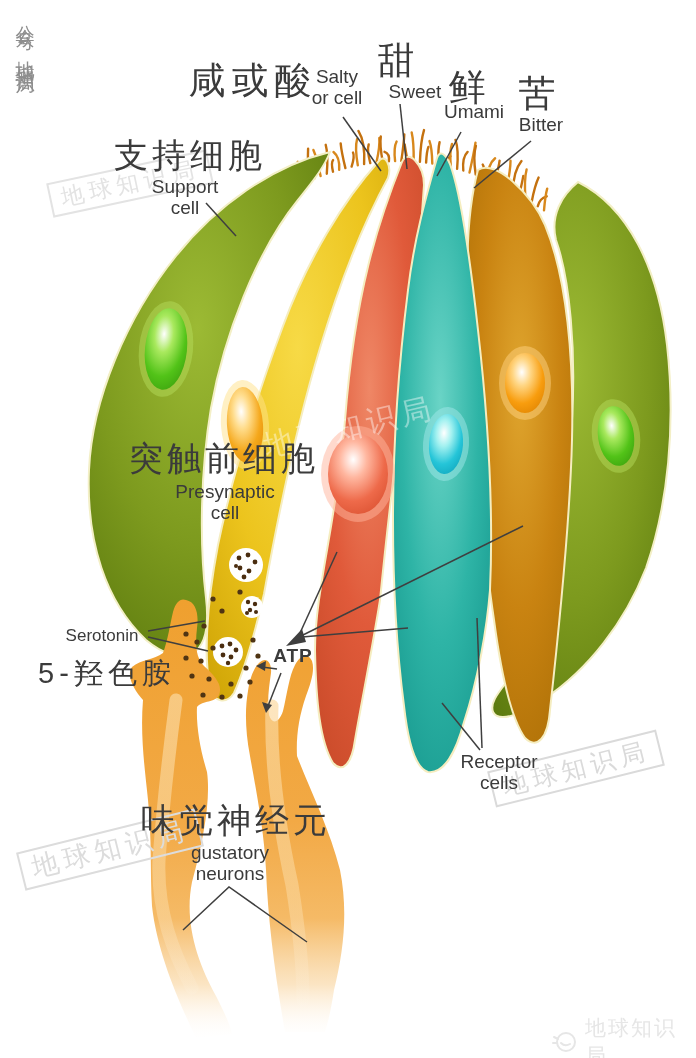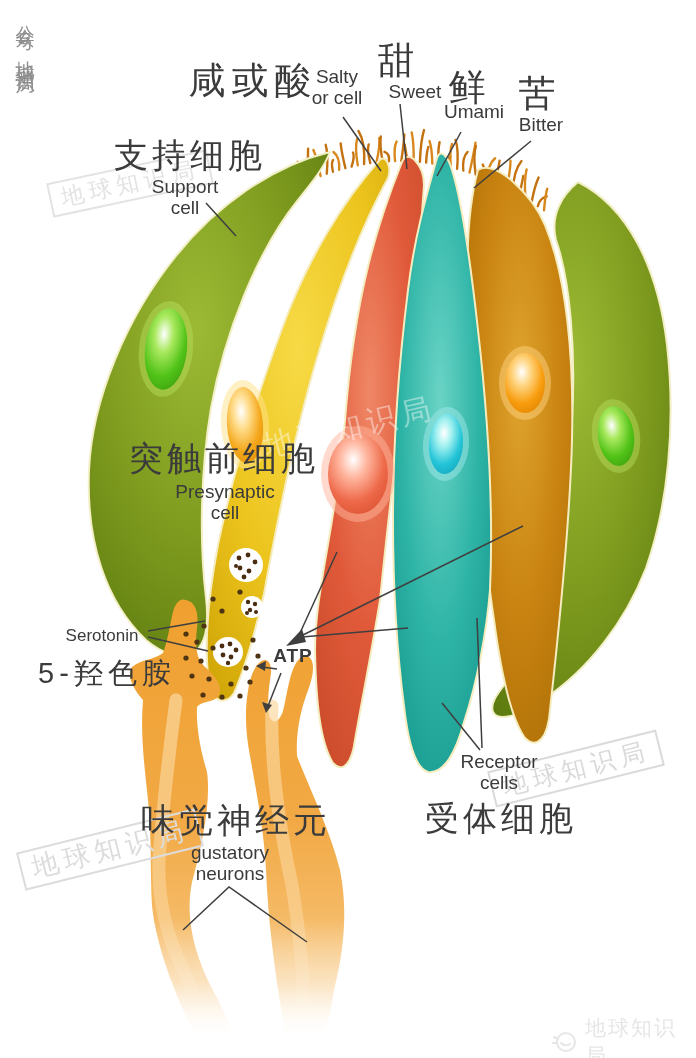--- a/index.html
+++ b/index.html
@@ -333,21 +333,20 @@
   <div class="lbl en" style="left:225px; top:481px;">Presynaptic
 cell</div>
   <div class="lbl serotonin" style="left:102px; top:626px;">Serotonin</div>
   <div class="lbl cn-sero" style="left:107px; top:659px;text-align:center;">5-羟色胺</div>
   <div class="lbl atp" style="left:293px; top:645px;">ATP</div>
   <div class="lbl cn-mid" style="left:236px; top:803px;">味觉神经元</div>
   <div class="lbl en" style="left:230px; top:842px;">gustatory
 neurons</div>
   <div class="lbl en" style="left:499px; top:751px;">Receptor
 cells</div>
-  <div class="lbl cn-mid" style="left:501px; top:801px;">受体细胞</div>
 
   <div class="footer-brand">
     <span>
       <svg width="26" height="26" viewBox="0 0 26 26">
         <circle cx="14" cy="13" r="9" fill="none" stroke="currentColor" stroke-width="2"></circle>
         <path d="M9,14 q4,4 9,1" fill="none" stroke="currentColor" stroke-width="2" stroke-linecap="round"></path>
         <line x1="2" y1="8" x2="6" y2="10" stroke="currentColor" stroke-width="2" stroke-linecap="round"></line>
         <line x1="1" y1="14" x2="5" y2="14" stroke="currentColor" stroke-width="2" stroke-linecap="round"></line>
       </svg>
     </span>

